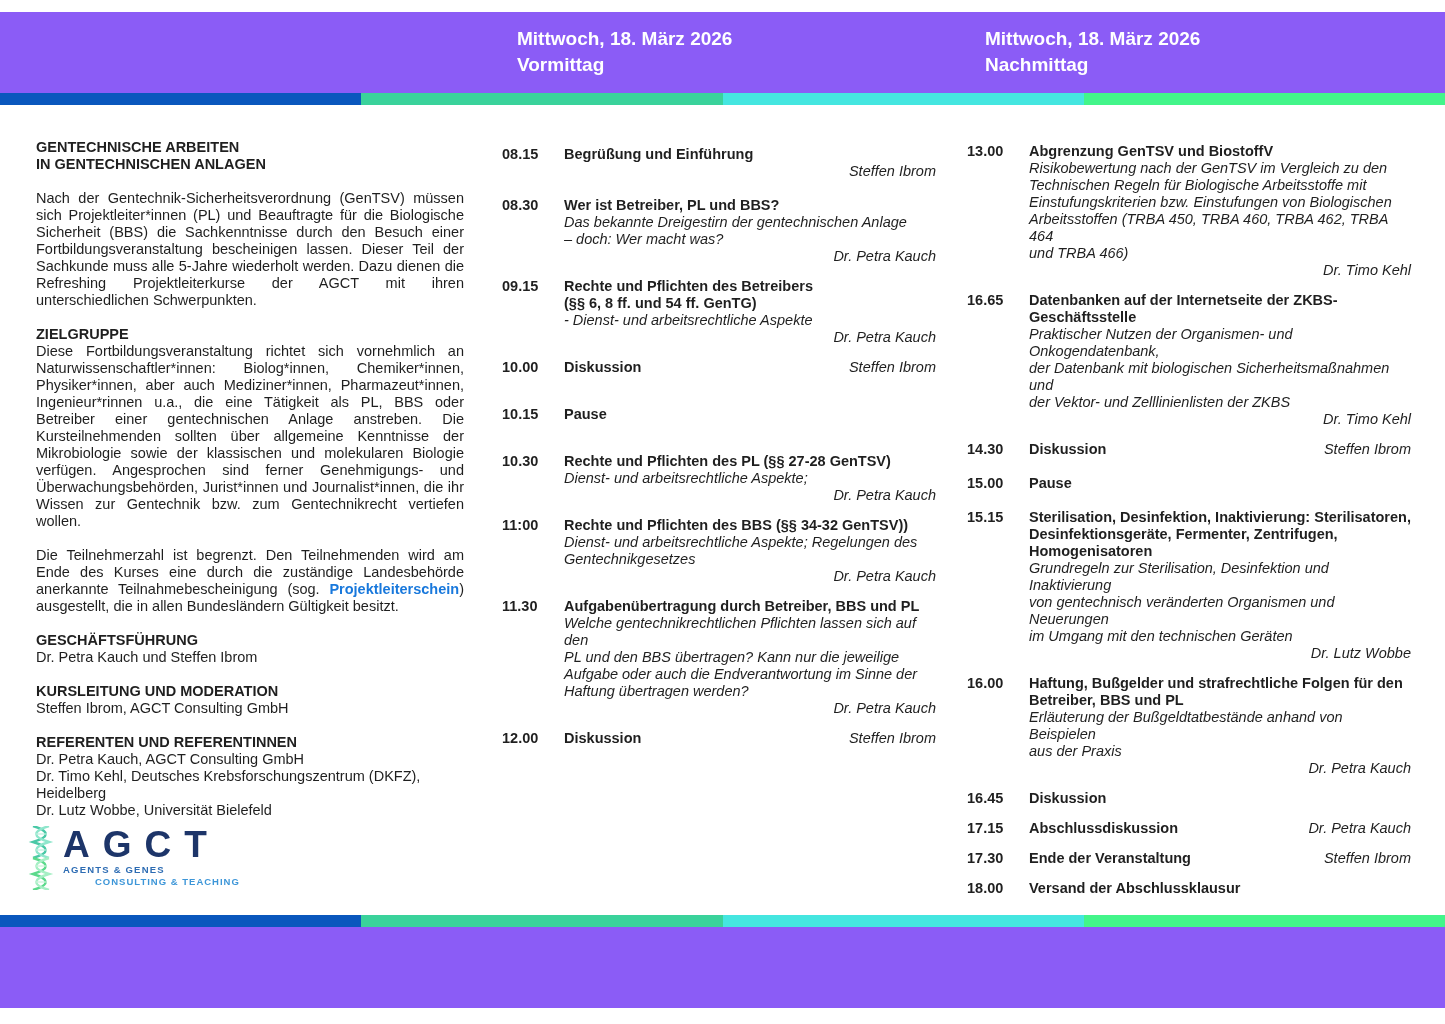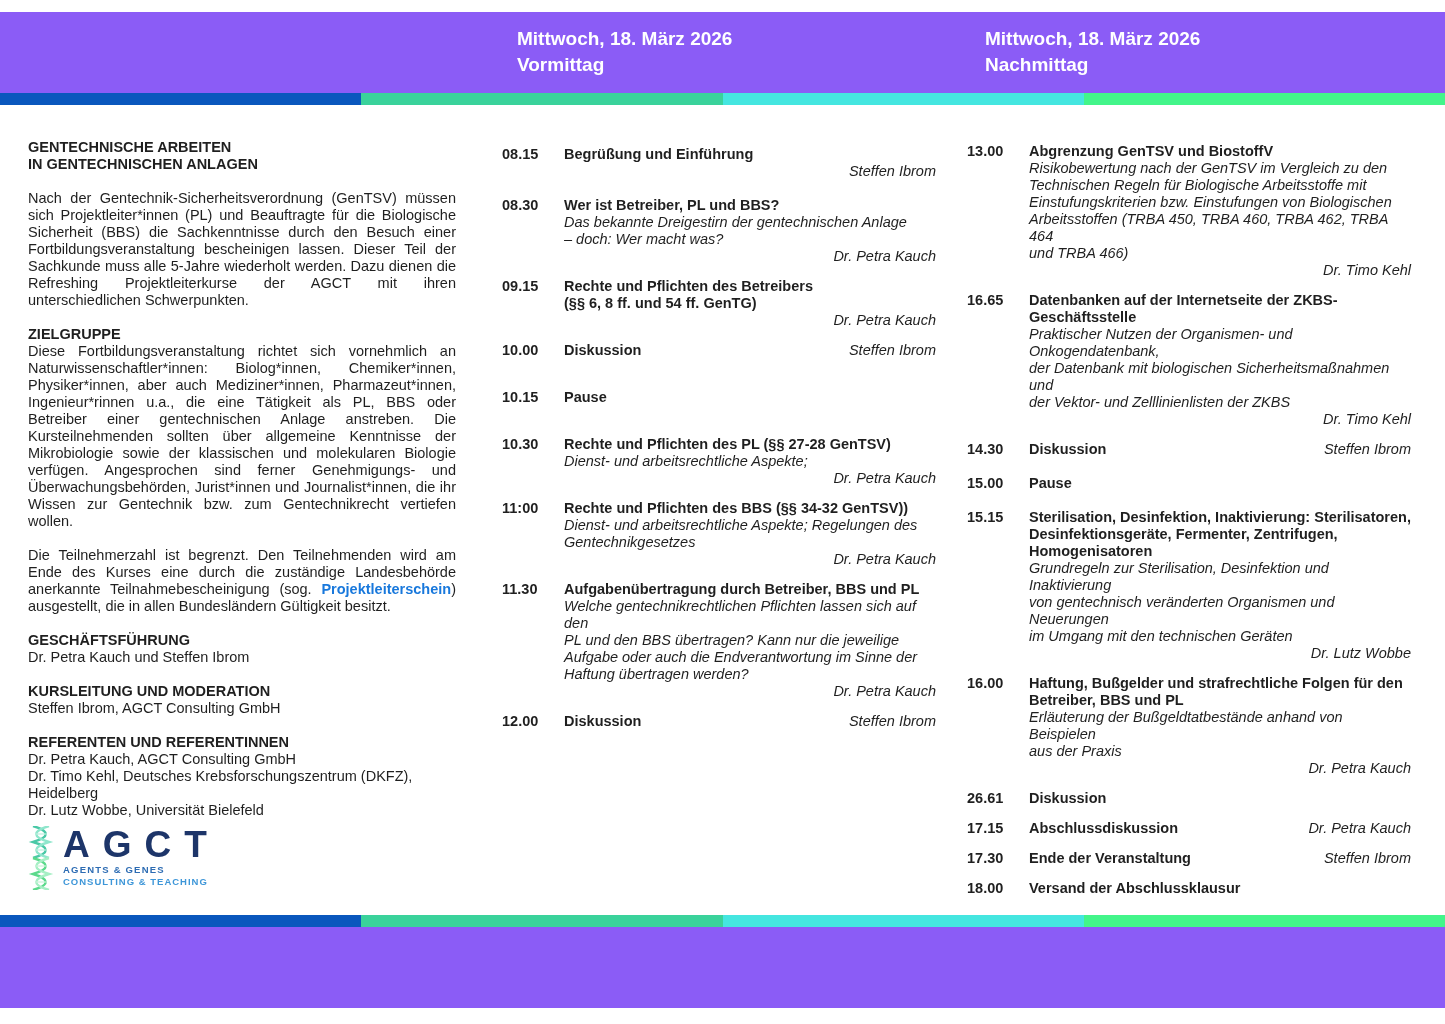--- a/index.html
+++ b/index.html
@@ -20,21 +20,21 @@
   .stripe > div { flex:1 1 0; }
   .seg-blue { background:#0a57bd; }
   .seg-green { background:#3ad29b; }
   .seg-cyan { background:#45e6e0; }
   .seg-spring { background:#43f58a; }
   .band-title { position:absolute; top:14px; color:#ffffff; font-weight:bold;
     font-size:19px; line-height:26px; white-space:pre-line; }
   .band-title.left { left:517px; }
   .band-title.right { left:985px; }
   
-  .col-left { position:absolute; left:28px; top:139px; width:428px; text-align:justify; }
+  .col-left { position:absolute; left:36px; top:139px; width:428px; text-align:justify; }
   .col-left h4 { font-size:14.5px; margin:0; text-align:left; white-space:pre-line; }
   .col-left p { margin:0 0 17px 0; }
   .col-left .sec { margin-bottom:17px; }
   .col-left .plain { text-align:left; }
   .link { color:#1878dc; font-weight:bold; }
   
   .col-mid { position:absolute; left:502px; top:146px; width:434px; }
   .col-right { position:absolute; left:967px; top:143px; width:444px; }
   .row { display:flex; margin-bottom:13px; }
   .row.mb17 { margin-bottom:17px; }
@@ -48,21 +48,21 @@
   .speaker.inline { flex:0 0 auto; margin-left:12px; }
   
   .logo { position:absolute; left:26px; top:826px; display:flex; align-items:flex-start; }
   .logo-helix { width:30px; height:64px; margin-right:7px; }
   .logo-text { display:flex; flex-direction:column; align-items:flex-start; }
   .logo-letters { font-size:37px; line-height:38px; font-weight:bold; color:#1d3569;
     letter-spacing:13px; margin-right:-13px; }
   .logo-tag1 { font-size:9.5px; line-height:12px; font-weight:bold; color:#2d6cb3;
     letter-spacing:1.2px; }
   .logo-tag2 { font-size:9.5px; line-height:12px; font-weight:bold; color:#3d96d8;
-    letter-spacing:1px; }
+    letter-spacing:1px;margin-left:32px; }
 </style>
 </head>
 <body>
 
 <div class="band top">
   <div class="band-title left">Mittwoch, 18. März 2026
 Vormittag</div>
   <div class="band-title right">Mittwoch, 18. März 2026
 Nachmittag</div>
 </div>
@@ -137,20 +137,21 @@
 – doch: Wer macht was?</div>
       <div class="speaker">Dr. Petra Kauch</div>
     </div>
   </div>
 
   <div class="row">
     <div class="time">09.15</div>
     <div class="sbody">
       <div class="title">Rechte und Pflichten des Betreibers
 (§§ 6, 8 ff. und 54 ff. GenTG)</div>
+      <div class="desc">- Dienst- und arbeitsrechtliche Aspekte</div>
       <div class="speaker">Dr. Petra Kauch</div>
     </div>
   </div>
 
   <div class="row mb30">
     <div class="time">10.00</div>
     <div class="sbody">
       <div class="trow">
         <span class="title">Diskussion</span>
         <span class="speaker inline">Steffen Ibrom</span>
@@ -271,21 +272,21 @@
     <div class="sbody">
       <div class="title">Haftung, Bußgelder und strafrechtliche Folgen für den
 Betreiber, BBS und PL</div>
       <div class="desc">Erläuterung der Bußgeldtatbestände anhand von Beispielen
 aus der Praxis</div>
       <div class="speaker">Dr. Petra Kauch</div>
     </div>
   </div>
 
   <div class="row">
-    <div class="time">26.61</div>
+    <div class="time">16.45</div>
     <div class="sbody">
       <div class="title">Diskussion</div>
     </div>
   </div>
 
   <div class="row">
     <div class="time">17.15</div>
     <div class="sbody">
       <div class="trow">
         <span class="title">Abschlussdiskussion</span>

